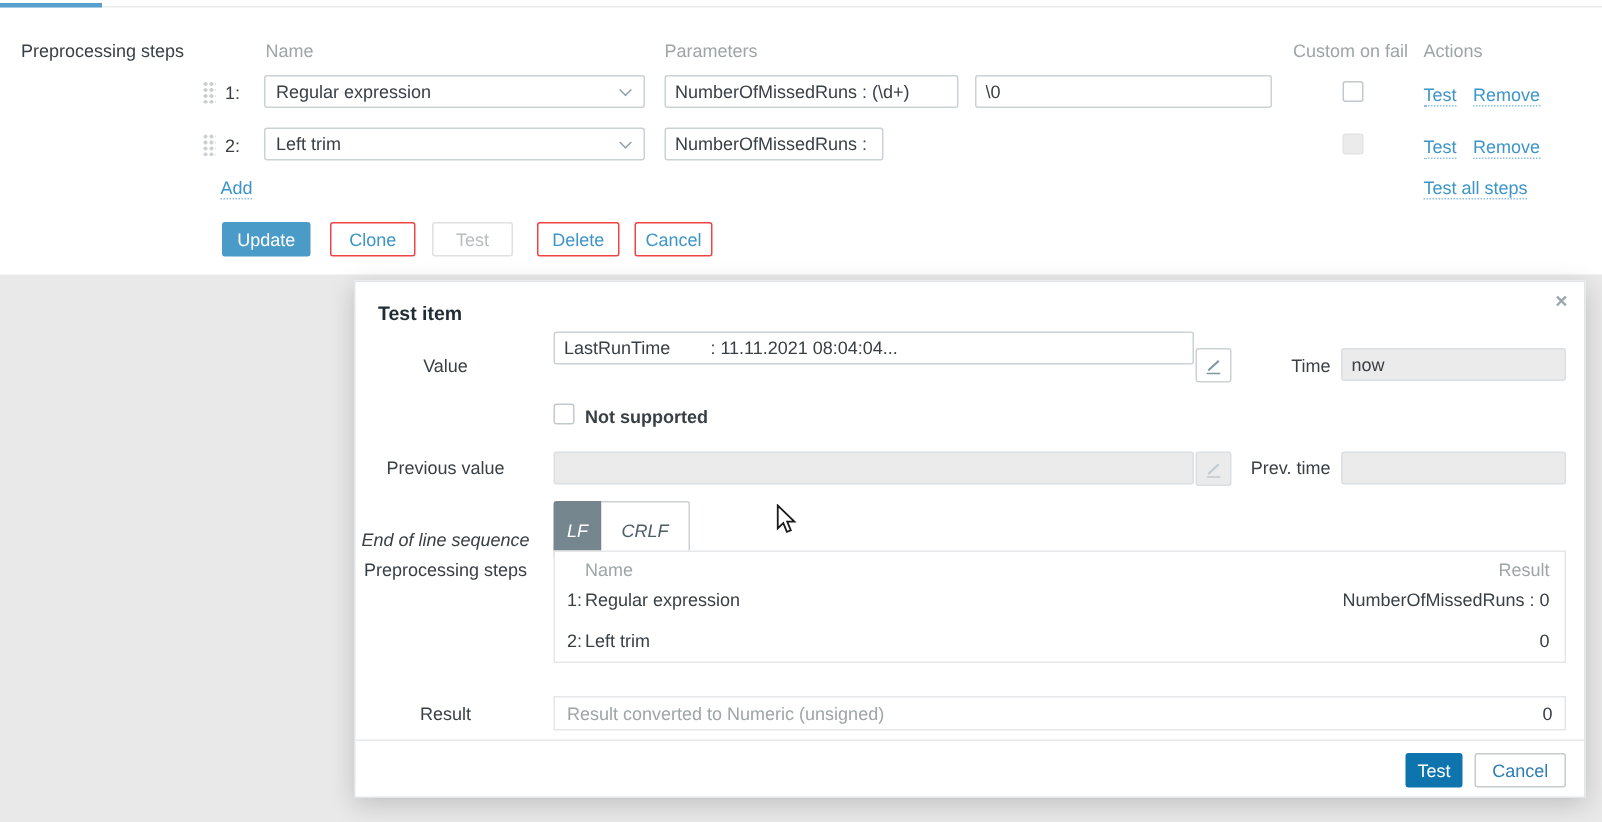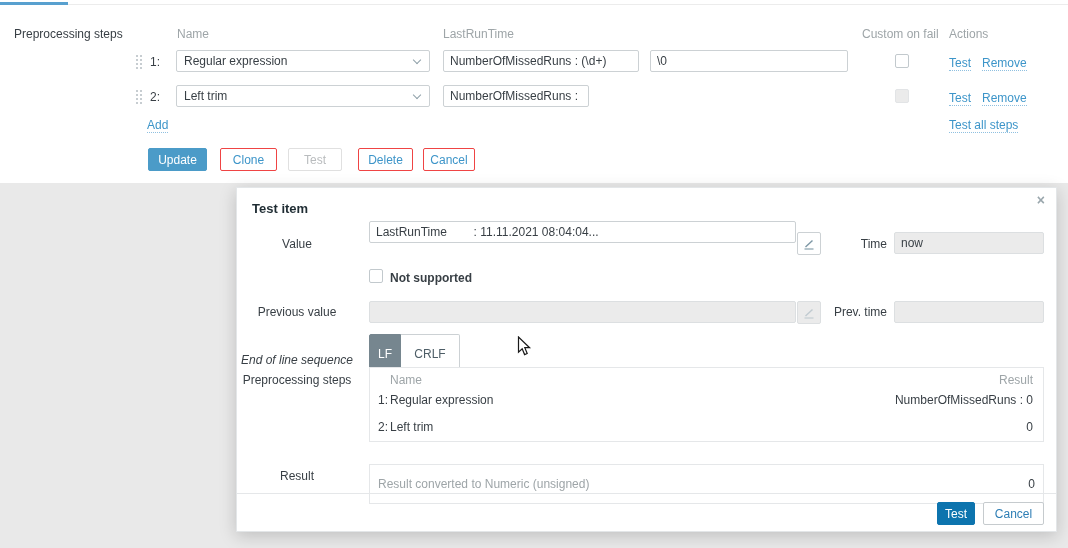--- a/index.html
+++ b/index.html
@@ -83,31 +83,31 @@
   .r-label { position:absolute; text-align:right; color:#383f45; white-space:nowrap; }
 
   .pencil-btn {
     position:absolute; width:24px; height:23px; border:1px solid #ccd1d4; border-radius:2px;
     background:#fff; display:flex; align-items:center; justify-content:center; cursor:pointer;
   }
   .pencil-btn.disabled { background:#ebebeb; border-color:#dcdfe1; cursor:default; }
 
   .seg { display:flex; position:absolute; }
   .seg-opt {
-    height:39px; display:flex; align-items:center; justify-content:center; cursor:pointer;
+    height:39px; display:flex; align-items:center; justify-content:center; cursor:pointer;font-style:italic;
   }
   .seg-on  { background:#76868f; color:#fff; border:1px solid #76868f; border-radius:2px 0 0 2px; width:32px; }
   .seg-off { background:#fff; color:#4d5d66; border:1px solid #ccd1d4; border-left:none; border-radius:0 2px 2px 0; width:59px; }
 
   .steps-table {
     position:absolute; left:132px; top:179px; width:675px; height:75px;
     border:1px solid #e5e7e9; background:#fff;
   }
   .result-box {
-    position:absolute; left:132px; top:276px; width:675px; height:40px;
+    position:absolute; left:132px; top:276px; width:675px; height:23px;
     border:1px solid #e5e7e9; background:#fff; display:flex; align-items:center;
   }
   .result-desc { color:#9ea5a8; padding-left:8px; flex:1; }
   .result-val  { color:#383f45; padding-right:8px; }
 
   .footer-rule { position:absolute; left:0; top:305px; width:100%; height:1px; background:#e5e7e9; }
 
   .cursor-svg { position:absolute; left:517px; top:336px; pointer-events:none; }
 </style>
 </head>
@@ -116,21 +116,21 @@
 <div class="screen">
 
   <div class="tab-rule"></div>
   <div class="tab-active"></div>
 
   <div class="abs" style="left:0;top:0;width:1068px;height:183px;">
 
     <div class="abs field-label" style="left:14px;top:27px;">Preprocessing steps</div>
 
     <div class="abs col-header" style="left:177px;top:27px;">Name</div>
-    <div class="abs col-header" style="left:443px;top:27px;">LastRunTime</div>
+    <div class="abs col-header" style="left:443px;top:27px;">Parameters</div>
     <div class="abs col-header" style="left:862px;top:27px;">Custom on fail</div>
     <div class="abs col-header" style="left:949px;top:27px;">Actions</div>
 
     <div>
       <div class="abs drag-handle" style="left:135px;top:54px;"></div>
       <div class="abs idx" style="left:146px;top:55px;width:14px;">1:</div>
       <div class="abs selectbox" style="left:176px;top:50px;width:254px;">Regular expression</div>
       <span class="chev" style="left:414px;top:57px;right:auto;"></span>
       <input class="abs inp" style="left: 443px; top: 50px; width: 196px;" value="NumberOfMissedRuns : (\d+)">
       <input class="abs inp" style="left: 650px; top: 50px; width: 198px;" value="\0">

